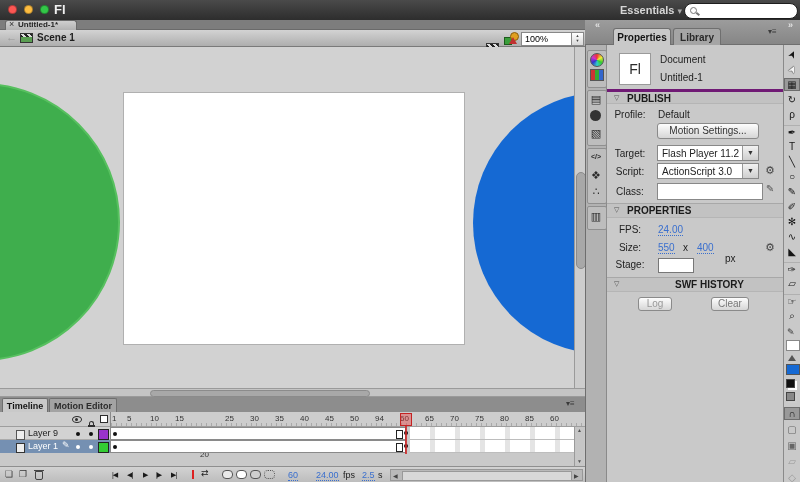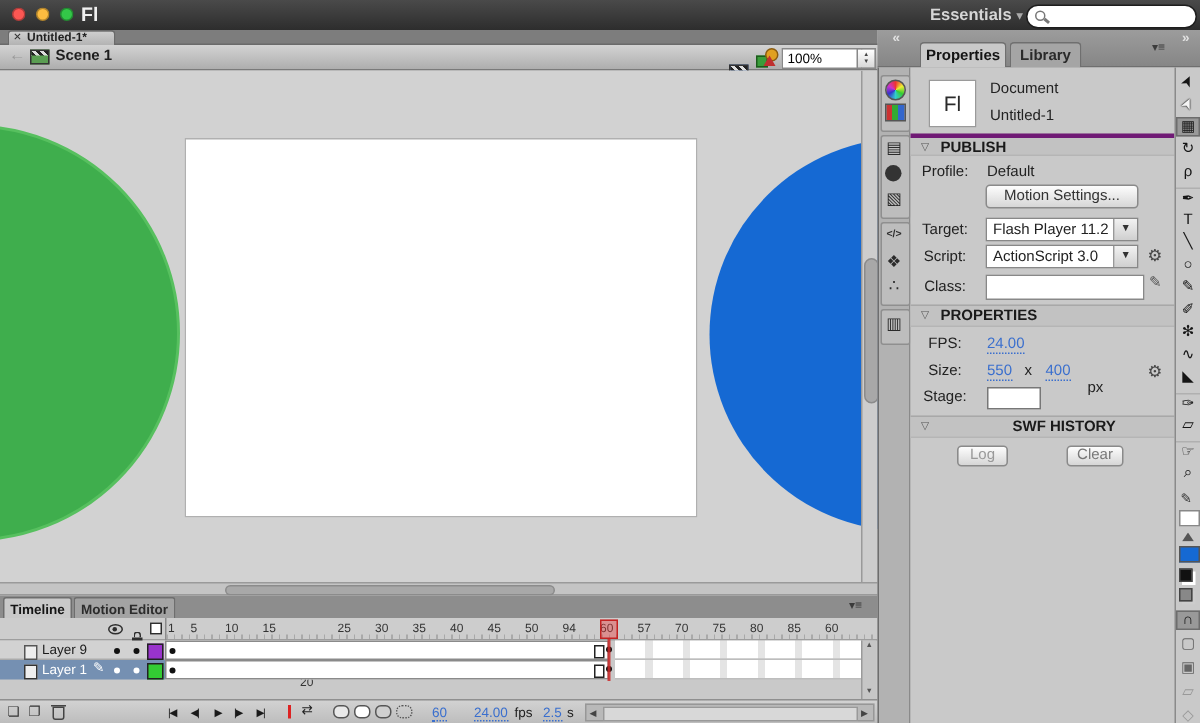--- a/index.html
+++ b/index.html
@@ -124,21 +124,21 @@
         <span class="ab" style="left:64px;top:2px;font-size:8px;color:#333;">15</span>
         <span class="ab" style="left:89px;top:2px;font-size:8px;color:#333;margin-top:36px;">20</span>
         <span class="ab" style="left:114px;top:2px;font-size:8px;color:#333;">25</span>
         <span class="ab" style="left:139px;top:2px;font-size:8px;color:#333;">30</span>
         <span class="ab" style="left:164px;top:2px;font-size:8px;color:#333;">35</span>
         <span class="ab" style="left:189px;top:2px;font-size:8px;color:#333;">40</span>
         <span class="ab" style="left:214px;top:2px;font-size:8px;color:#333;">45</span>
         <span class="ab" style="left:239px;top:2px;font-size:8px;color:#333;">50</span>
         <span class="ab" style="left:264px;top:2px;font-size:8px;color:#333;">94</span>
         <span class="ab" style="left:289px;top:2px;font-size:8px;color:#222;">60</span>
-        <span class="ab" style="left:314px;top:2px;font-size:8px;color:#333;">57</span>
+        <span class="ab" style="left:314px;top:2px;font-size:8px;color:#333;">65</span>
         <span class="ab" style="left:339px;top:2px;font-size:8px;color:#333;">70</span>
         <span class="ab" style="left:364px;top:2px;font-size:8px;color:#333;">75</span>
         <span class="ab" style="left:389px;top:2px;font-size:8px;color:#333;">80</span>
         <span class="ab" style="left:414px;top:2px;font-size:8px;color:#333;">85</span>
         <span class="ab" style="left:439px;top:2px;font-size:8px;color:#333;">60</span>
         <div class="ab ticks" style="left:0;top:11px;width:473px;height:3px;opacity:.7;"></div>
       </div>
     </div>
 
     <div class="ab" style="left:0;top:30px;width:110px;height:13px;background:#d2d2d2;border-bottom:1px solid #ababab;box-sizing:border-box;">

